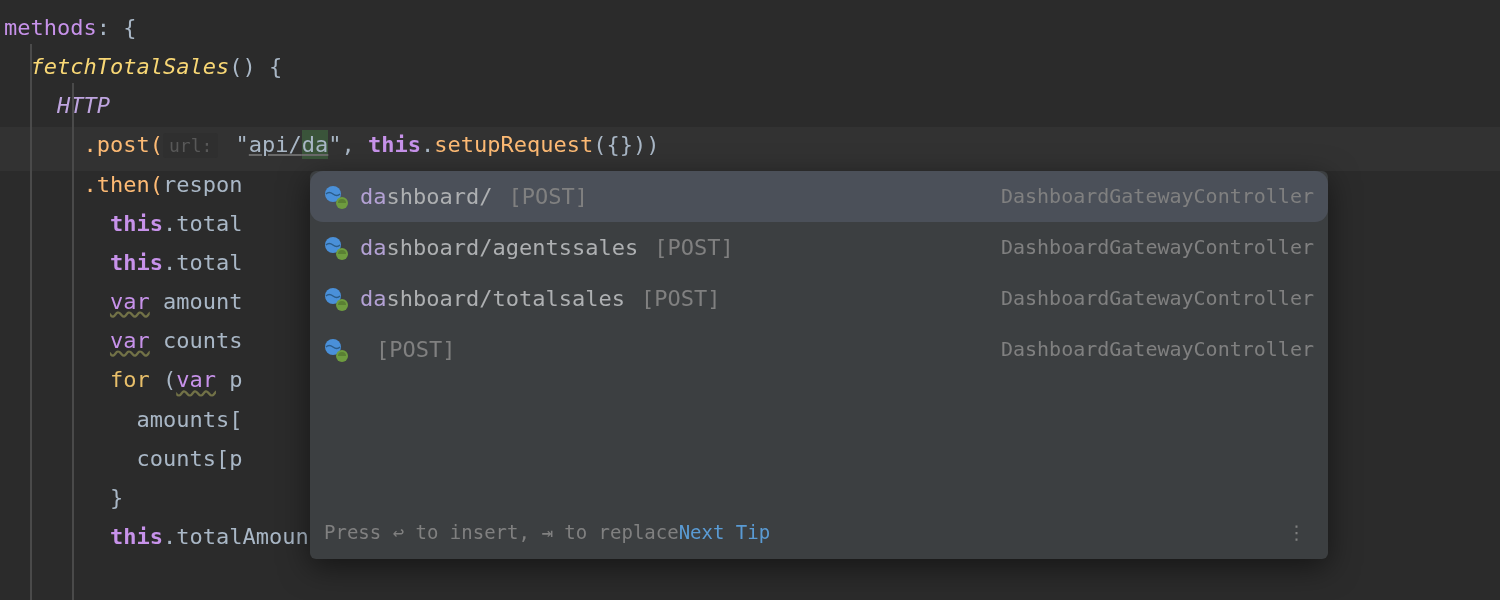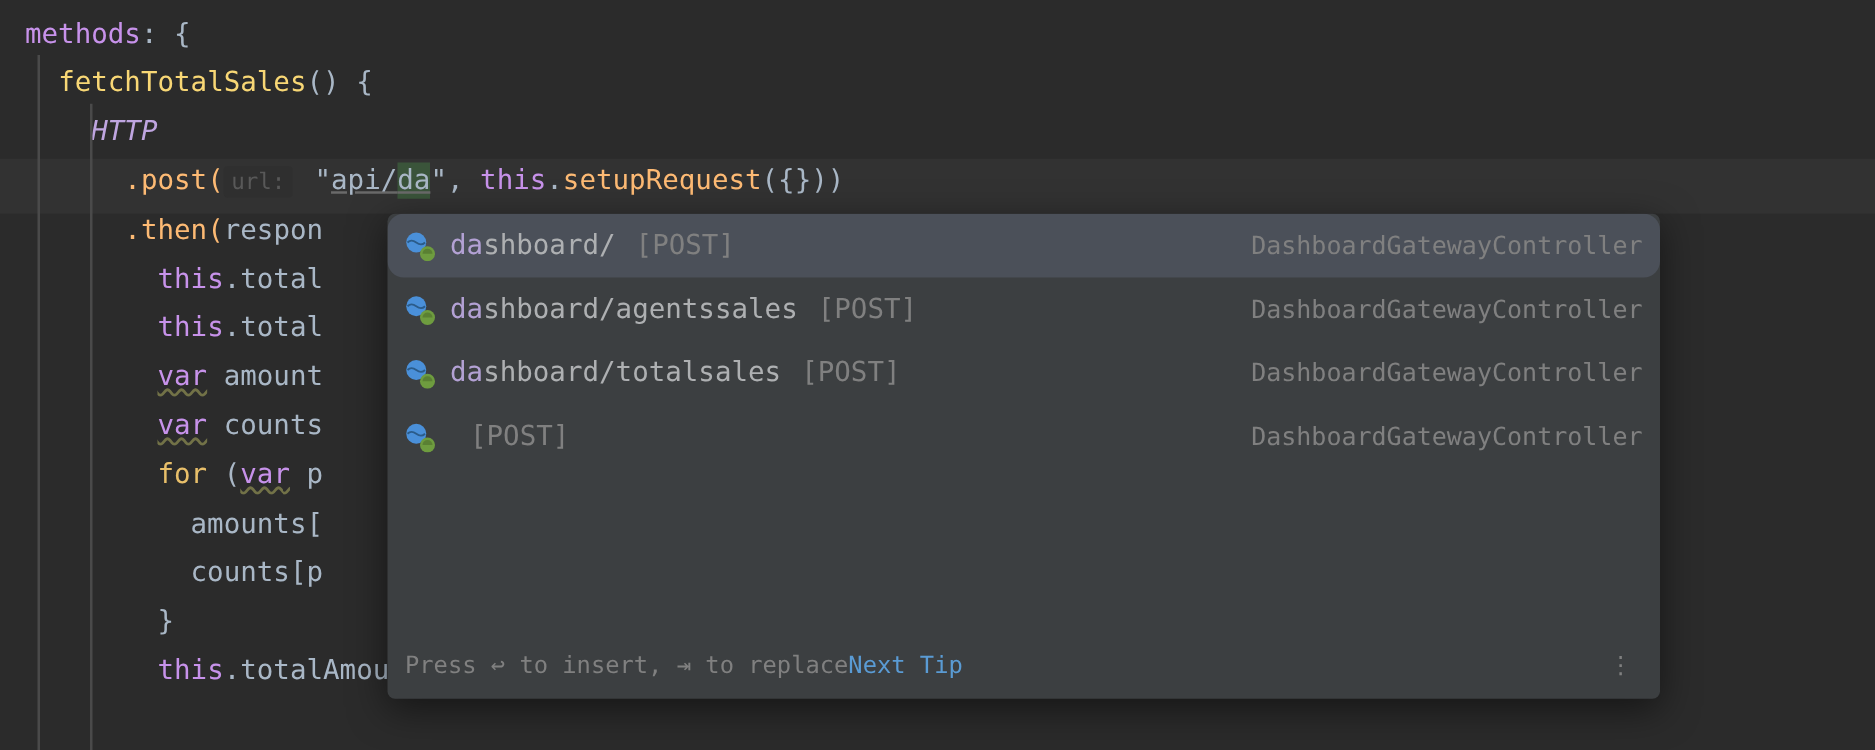--- a/index.html
+++ b/index.html
@@ -14,44 +14,44 @@
       font-size: 22px;
       line-height: 1.78;
       width: 1500px;
       height: 600px;
       overflow: hidden;
       position: relative;
       padding-top: 8px;
     }
     .code-line {
       white-space: pre;
-      padding-left: 20px;
+      padding-left: 4px;
     }
     .gutter-bar {
       position: absolute;
       left: 30px;
       top: 44px;
       width: 2px;
       height: 560px;
       background: #4a4a4a;
     }
     .gutter-bar2 {
       position: absolute;
       left: 72px;
       top: 83px;
       width: 2px;
       height: 520px;
       background: #4a4a4a;
     }
     .kw-purple { color: #c792ea; }
-    .kw-fn { color: #f8d775; }
+    .kw-fn { color: #f8d775; font-style: italic; }
     .kw-italic { color: #bfa5e0; font-style: italic; margin-top: 36px; }
     .kw-string { color: #a9b7c6; }
     .kw-string-underline { color: #a9b7c6; text-decoration: underline; text-decoration-color: #6a6a6a; }
-    .kw-this { color: #c792ea; }
+    .kw-this { color: #c792ea; font-weight: bold; }
     .kw-method { color: #fdba74; }
     .kw-paren { color: #a9b7c6; }
     .kw-var { color: #c792ea; text-decoration: underline wavy #727247; }
     .kw-orange { color: #e8bf6a; }
     .kw-ident { color: #a9b7c6; }
     .hint-label { color: #585858; background: #2f2f2f; padding: 2px 6px; border-radius: 3px; font-size: 18px; margin-right: 4px;}
     .url-hl {
       background: #3a543a;
       padding: 2px 0;
     }

